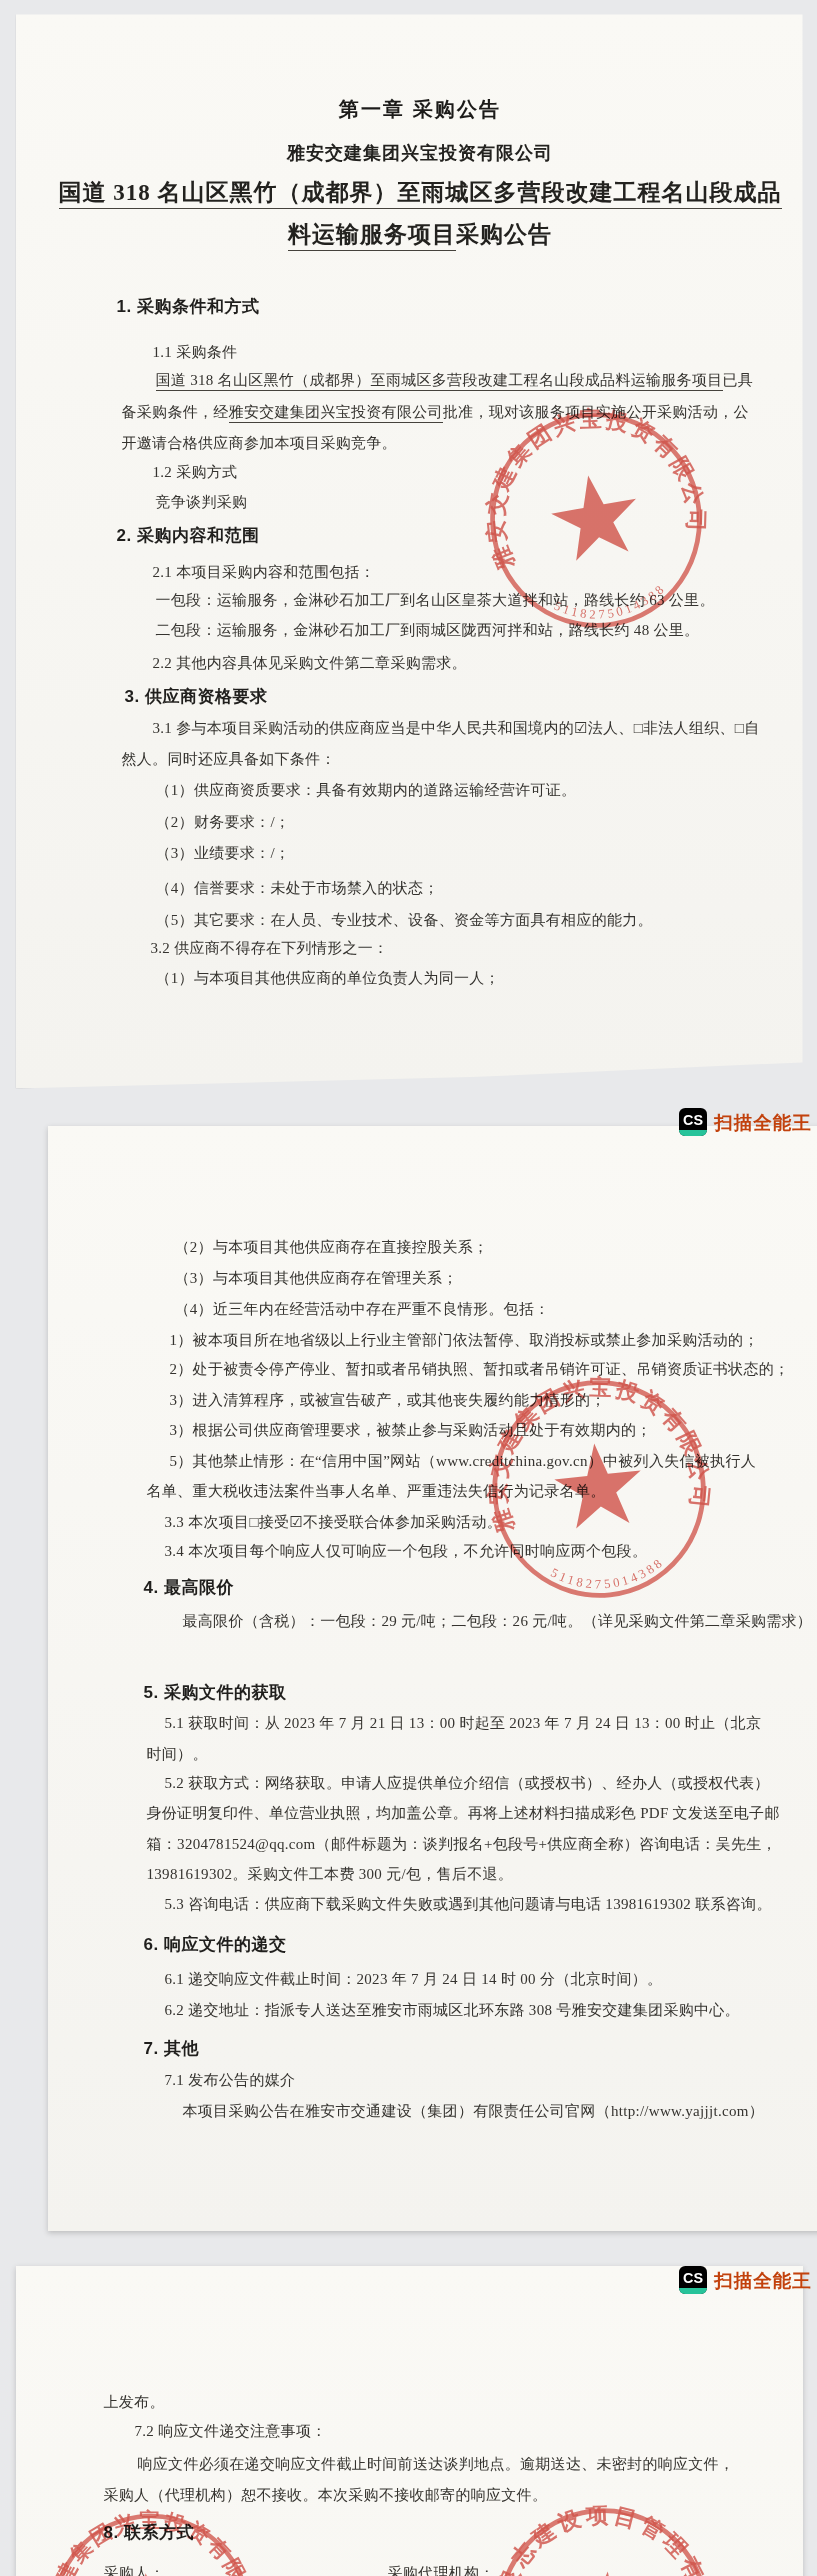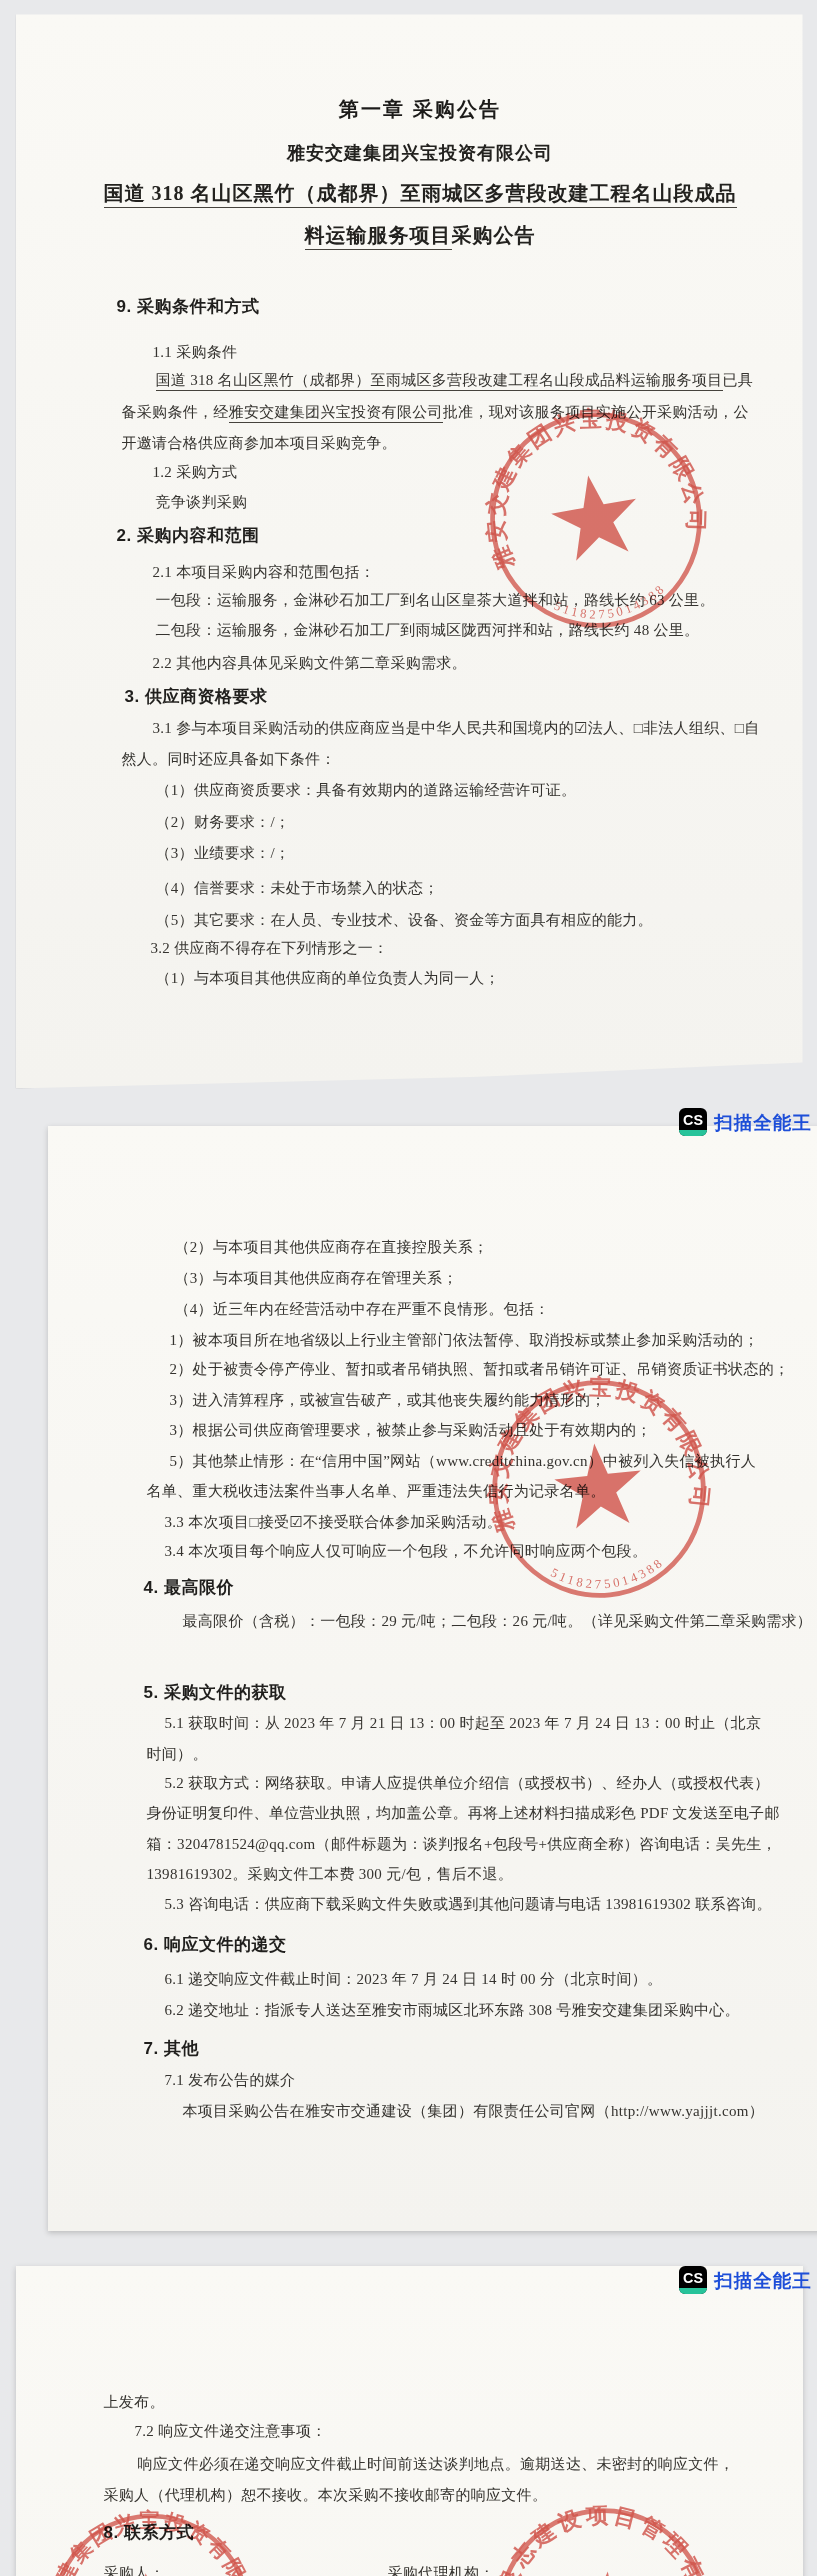--- a/index.html
+++ b/index.html
@@ -8,45 +8,45 @@
   .page{position:absolute;left:15.5px;width:787px;background:linear-gradient(180deg,#faf9f5 0%,#f4f3ef 100%);
         box-shadow:0 1.5px 5.2px rgba(60,60,60,.25);}
   #page1{top:14.4px;height:1074px;clip-path:polygon(0 0,100% 0,100% calc(100% - 26px),58% calc(100% - 11.3px),0 100%);}
   #page2{top:1126px;height:1105px;margin-left:32px;}
   #page3{top:2266px;height:1157px;}
   .ln{position:absolute;white-space:nowrap;font-size:15px;letter-spacing:0.3px;line-height:18.5px;color:#35332f;padding-left:11px;}
   .ctr{left:0;width:100%;text-align:center;}
   .hd{font-family:"Liberation Sans","DejaVu Sans",sans-serif;font-weight:700;font-size:17px;color:#201f1d;letter-spacing:0.5px;}
   .big{font-family:"Liberation Sans","DejaVu Sans",sans-serif;font-weight:700;font-size:20px;color:#1c1b19;letter-spacing:2.1px;}
   .tco{font-weight:700;font-size:18px;letter-spacing:1px;color:#23221f;}
-  .ttl{font-weight:700;font-size:20px;letter-spacing:1px;color:#23221f;}
+  .ttl{font-weight:700;font-size:23px;letter-spacing:1px;color:#23221f;}
   .u{border-bottom:1.3px solid #45423c;padding-bottom:2.6px;}
   .ulink{border-bottom:1px solid #45423c;padding-bottom:1.5px;}
   .seal{position:absolute;mix-blend-mode:multiply;opacity:.85;}
   .seal text{font-family:"Liberation Serif","DejaVu Serif",serif;}
   
   .csbadge{position:absolute;left:679px;display:flex;align-items:center;gap:7.2px;}
   .csicon{position:relative;width:28px;height:28px;background:#000000;border-radius:6.2px;
           display:flex;align-items:center;justify-content:center;flex:0 0 28px;}
   .csicon span{color:#fff;font-family:"Liberation Sans","DejaVu Sans",sans-serif;font-weight:700;font-size:14.4px;letter-spacing:0;margin-top:-3.1px;}
   .csstrip{position:absolute;bottom:0;left:0;width:100%;height:5.7px;background:#27c39a;border-radius:0 0 6.2px 6.2px;}
-  .cstext{font-family:"Liberation Sans","DejaVu Sans",sans-serif;font-weight:700;font-size:18.5px;color:#1d4ed8;letter-spacing:1px;}
+  .cstext{font-family:"Liberation Sans","DejaVu Sans",sans-serif;font-weight:700;font-size:18.5px;color:#c2410c;letter-spacing:1px;}
 </style>
 </head>
 <body>
 
 <div id="stage">
 
   <div class="page" id="page1">
     <div class="ln ctr big" style="top:86px">第一章 采购公告</div>
     <div class="ln ctr tco" style="top:130px">雅安交建集团兴宝投资有限公司</div>
     <div class="ln ctr" style="top:170px"><span class="ttl u">国道 318 名山区黑竹（成都界）至雨城区多营段改建工程名山段成品</span></div>
     <div class="ln ctr" style="top:212px"><span class="ttl u">料运输服务项目</span><span class="ttl">采购公告</span></div>
 
-    <div class="ln hd" style="left:90px;top:284px">9. 采购条件和方式</div>
+    <div class="ln hd" style="left:90px;top:284px">1. 采购条件和方式</div>
     <div class="ln" style="left:126px;top:329px">1.1 采购条件</div>
     <div class="ln" style="left:129px;top:357px"><span class="ulink">国道 318 名山区黑竹（成都界）至雨城区多营段改建工程名山段成品料运输服务项目</span><span>已具</span></div>
     <div class="ln" style="left:95px;top:389px"><span>备采购条件，经</span><span class="ulink">雅安交建集团兴宝投资有限公司</span><span>批准，现对该服务项目实施公开采购活动，公</span></div>
     <div class="ln" style="left:95px;top:420px">开邀请合格供应商参加本项目采购竞争。</div>
     <div class="ln" style="left:126px;top:449px">1.2 采购方式</div>
     <div class="ln" style="left:129px;top:479px">竞争谈判采购</div>
 
     <div class="ln hd" style="left:90px;top:513px">2. 采购内容和范围</div>
     <div class="ln" style="left:126px;top:549px">2.1 本项目采购内容和范围包括：</div>
     <div class="ln" style="left:129px;top:577px">一包段：运输服务，金淋砂石加工厂到名山区皇茶大道拌和站，路线长约 63 公里。</div>

